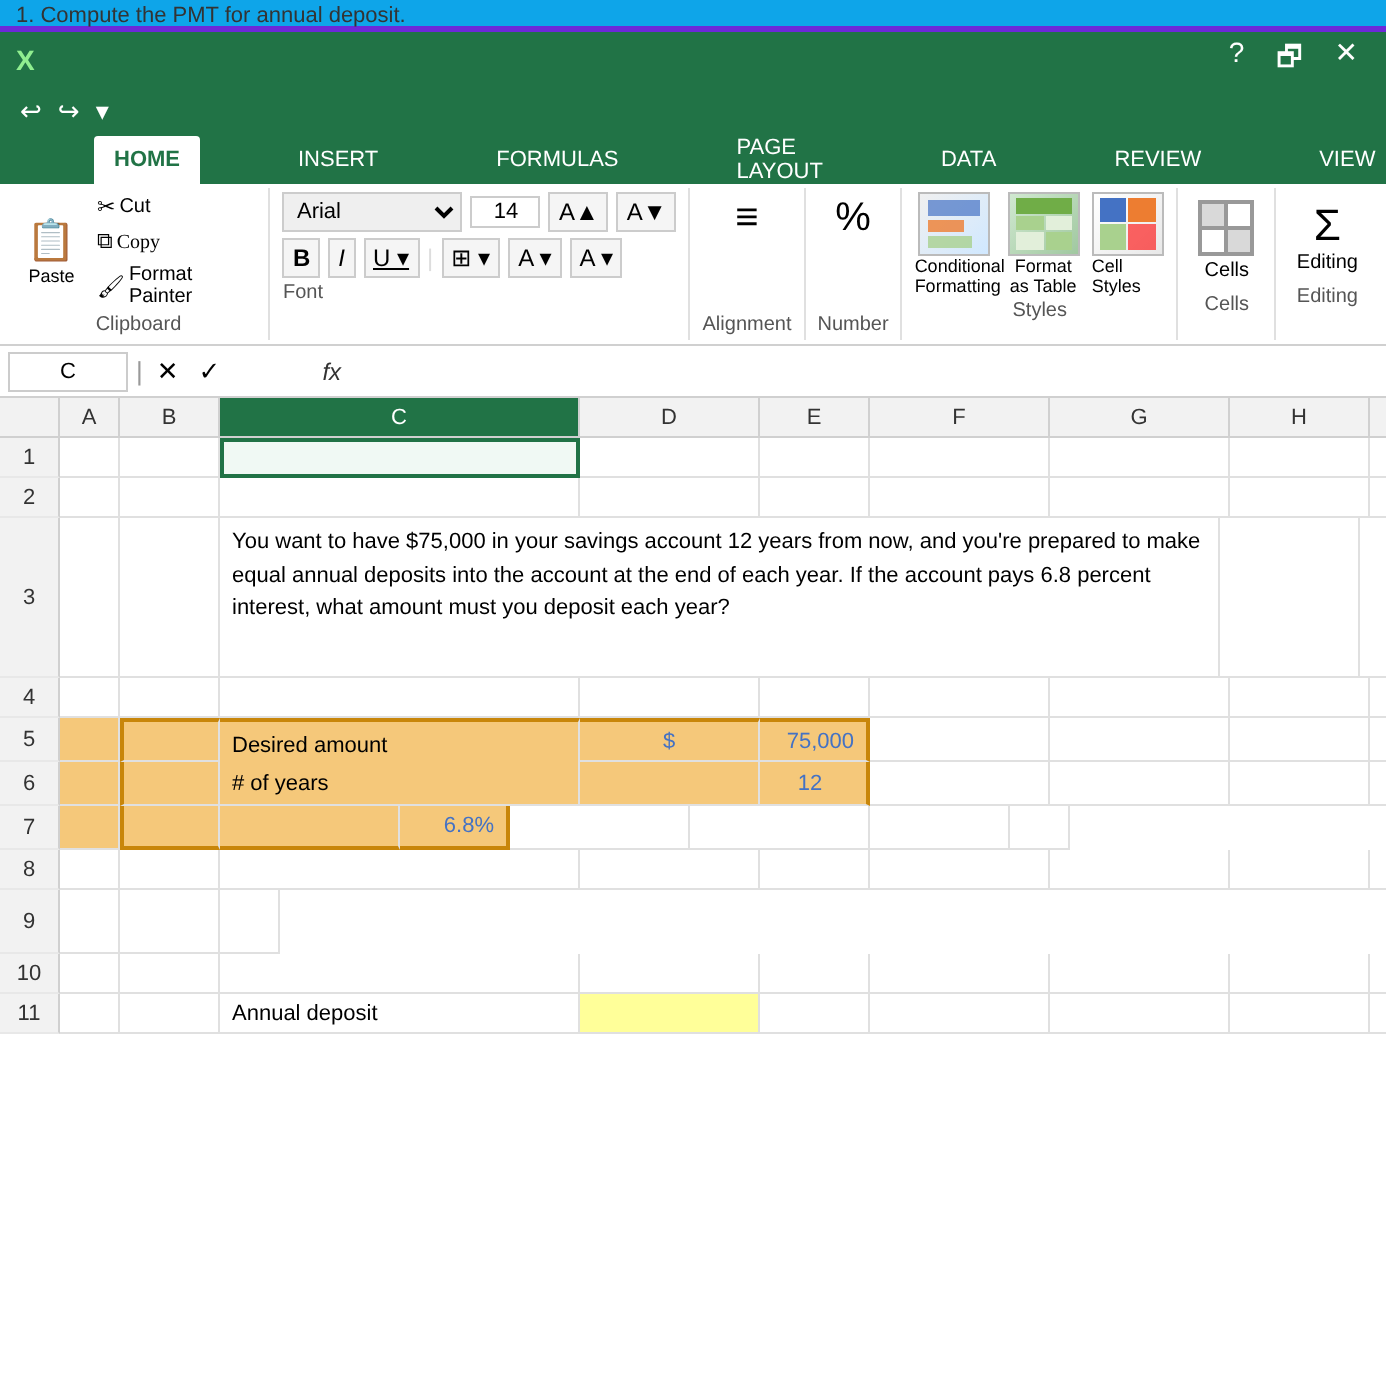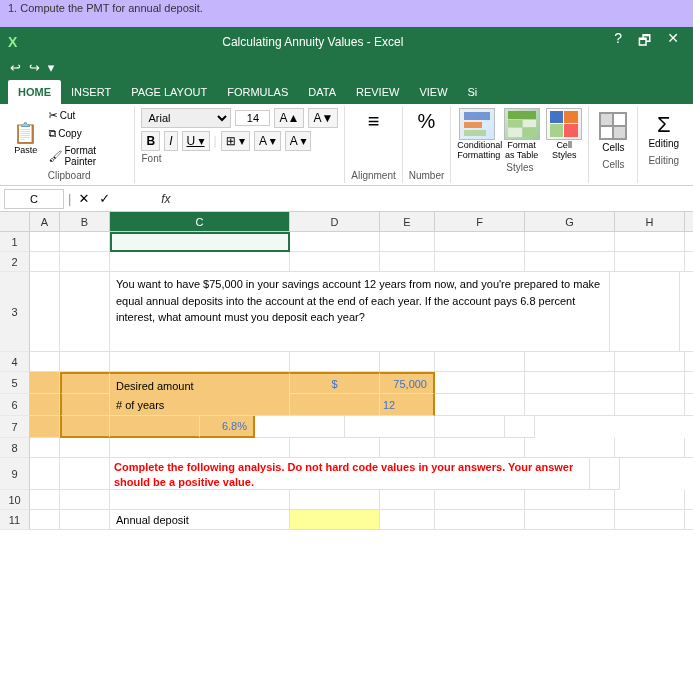--- a/index.html
+++ b/index.html
@@ -42,20 +42,21 @@
       padding: 0 8px;
     }
     .ribbon-tab {
       padding: 0 10px;
       font-size: 11px;
       cursor: pointer;
       color: white;
       height: 24px;
       display: flex;
       align-items: center;
+      margin-left: 39px;
     }
     .ribbon-tab.active {
       background: #fff;
       color: #217346;
       font-weight: bold;
       border-radius: 2px 2px 0 0;
     }
 
     
     .ribbon {
@@ -377,54 +378,51 @@
       font-size: 11px;
       line-height: 1.4;
       white-space: normal;
       overflow: visible;
     }
 
     
     .title-left { display: flex; align-items: center; gap: 6px; }
 
     
-    .intro-row { height: 28px; background: #c4b5fd; border-bottom: 1px solid #6d28d9; padding: 2px 8px; font-size: 11px; color: #333; }
+    .intro-row { height: 16px; background: #0ea5e9; border-bottom: 3px solid #6d28d9; padding: 2px 8px; font-size: 11px; color: #333; }
   </style>
 </head>
 <body>
 
 <div class="intro-row">
   <span>1. Compute the PMT for annual deposit.</span>
 </div>
 
 <div class="title-bar">
   <div class="title-left">
     <span style="color:#90ee90; font-weight:bold; font-size:14px;">X</span>
-  </div>
-  <div class="title-bar-center">
-    <span>Calculating Annuity Values - Excel</span>
   </div>
   <div class="title-bar-controls">
     <span class="title-bar-btn">?</span>
     <span class="title-bar-btn">🗗</span>
     <span class="title-bar-btn">✕</span>
   </div>
 </div>
 
 <div class="quick-access">
   <span class="qa-btn">↩</span>
   <span class="qa-btn">↪</span>
   <span class="qa-btn">▾</span>
 </div>
 
 <div class="ribbon-tabs">
   <div class="ribbon-tab active">HOME</div>
   <div class="ribbon-tab">INSERT</div>
+  <div class="ribbon-tab">FORMULAS</div>
   <div class="ribbon-tab">PAGE LAYOUT</div>
-  <div class="ribbon-tab">FORMULAS</div>
   <div class="ribbon-tab">DATA</div>
   <div class="ribbon-tab">REVIEW</div>
   <div class="ribbon-tab">VIEW</div>
   <div class="ribbon-tab">Si</div>
 </div>
 
 <div class="ribbon">
 
   <div class="ribbon-group">
     <div class="ribbon-group-content" style="flex-direction:column; align-items:center; gap:2px;">
@@ -433,21 +431,21 @@
           <span class="icon">📋</span>
           <span style="font-size:9px;">Paste</span>
         </div>
         <div style="display:flex; flex-direction:column; gap:3px;">
           <div class="ribbon-btn-small">
             <span>✂</span>
             <span style="font-size:10px;">Cut</span>
           </div>
           <div class="ribbon-btn-small">
             <span>⧉</span>
-            <span style="font-size:10px;">Copy</span>
+            <span style="font-size:10px;font-family:Liberation Serif, serif;">Copy</span>
           </div>
           <div class="ribbon-btn-small">
             <span>🖌</span>
             <span style="font-size:10px;">Format Painter</span>
           </div>
         </div>
       </div>
     </div>
     <div class="ribbon-group-label">Clipboard</div>
   </div>
@@ -513,21 +511,21 @@
       </div>
       <div class="style-btn">
         <div class="style-icon-cell">
           <svg width="30" height="28" viewBox="0 0 30 28">
             <rect x="1" y="1" width="13" height="12" fill="#4472C4"></rect>
             <rect x="15" y="1" width="14" height="12" fill="#ED7D31"></rect>
             <rect x="1" y="14" width="13" height="13" fill="#A9D18E"></rect>
             <rect x="15" y="14" width="14" height="13" fill="#FF0000" opacity="0.6"></rect>
           </svg>
         </div>
-        <span style="font-size:9px; text-align:center; max-width:40px; white-space:normal;">Cell Styles</span>
+        <span style="font-size:9px; max-width:40px; white-space:normal;">Cell Styles</span>
       </div>
     </div>
     <div class="ribbon-group-label">Styles</div>
   </div>
 
   <div class="cells-section">
     <div class="cells-btn">
       <div class="cells-icon">
         <div style="background:#d9d9d9; border: 1px solid #999;"></div>
         <div style="background:#fff; border: 1px solid #999;"></div>
@@ -647,21 +645,21 @@
     </div>
 
     <div class="sheet-row" style="height:22px;">
       <div class="row-num">6</div>
       <div class="cell w-a" style="background:#f5c87a;"></div>
       <div class="cell w-b" style="background:#f5c87a; border-left:2px solid #c8860a;"></div>
       <div class="cell w-c" style="background:#f5c87a; font-size:11px; padding:0 6px;">
         <span># of years</span>
       </div>
       <div class="cell w-d" style="background:#f5c87a;"></div>
-      <div class="cell w-e" style="background:#f5c87a; border-right:2px solid #c8860a; color:#4472C4; font-size:11px; justify-content:flex-start; padding-right:6px;">
+      <div class="cell w-e" style="background:#f5c87a; border-right:2px solid #c8860a; color:#4472C4; font-size:11px; justify-content:center; padding-right:6px;">
         <span>12</span>
       </div>
       <div class="cell w-f"></div>
       <div class="cell w-g"></div>
       <div class="cell w-h"></div>
       <div class="cell w-i"></div>
     </div>
 
     <div class="sheet-row" style="height:22px;">
       <div class="row-num">7</div>
@@ -687,23 +685,20 @@
       <div class="cell w-f"></div>
       <div class="cell w-g"></div>
       <div class="cell w-h"></div>
       <div class="cell w-i"></div>
     </div>
 
     <div class="sheet-row" style="height:32px;">
       <div class="row-num">9</div>
       <div class="cell w-a"></div>
       <div class="cell w-b"></div>
-      <div class="cell instruction-text" style="width:480px; min-width:480px; background:#fff; border-right:1px solid #e0e0e0; border-bottom:1px solid #e0e0e0; padding:2px 4px; white-space:normal; line-height:1.4; height:32px; align-items:flex-start;">
-        <span>Complete the following analysis. Do not hard code values in your answers. Your answer should be a positive value.</span>
-      </div>
       <div class="cell w-i"></div>
     </div>
 
     <div class="sheet-row">
       <div class="row-num">10</div>
       <div class="cell w-a"></div>
       <div class="cell w-b"></div>
       <div class="cell w-c"></div>
       <div class="cell w-d"></div>
       <div class="cell w-e"></div>

